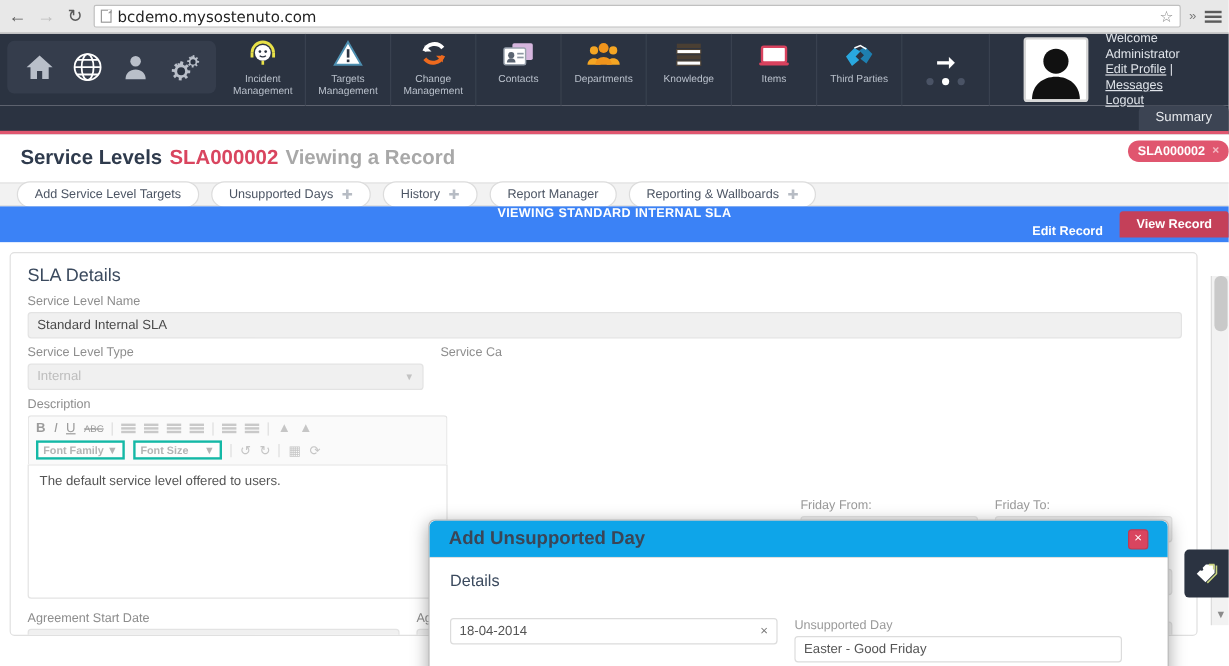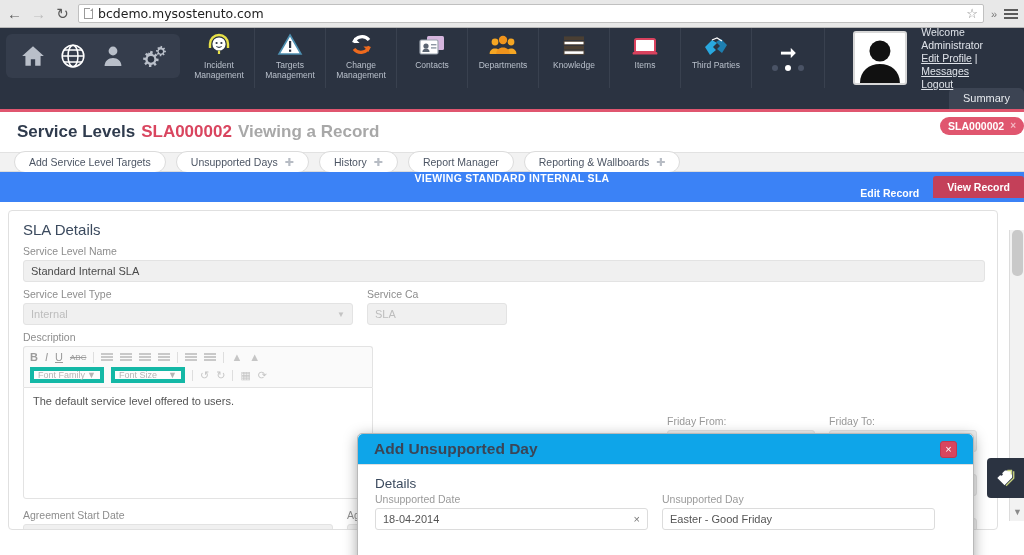--- a/index.html
+++ b/index.html
@@ -144,22 +144,22 @@
     border:1px solid #e3e3e3; border-bottom:none; background:#fafafa; border-radius:3px 3px 0 0;
     padding:4px 6px; display:flex; flex-direction:column; gap:4px;
   }
   .etrow{ display:flex; align-items:center; gap:7px; color:#c6c6c6; font-size:11px;}
   .etrow .bd{font-weight:bold;color:#9b9b9b}
   .etrow .it{font-style:italic;color:#9b9b9b}
   .etrow .un{text-decoration:underline;color:#9b9b9b}
   .etrow .st{text-decoration:line-through;color:#9b9b9b;font-size:8px}
   .etdiv{ width:1px;height:11px;background:#dedede; }
   .etsel{
-    border:4px solid #14b8a6; background:#fdfdfd; height:16px; width:74px; font-size:9px;
-    color:#b4b4b4; display:flex; align-items:center; justify-content:space-between; padding:0 4px;
+    border:2px solid #14b8a6; background:#fdfdfd; height:16px; width:74px; font-size:9px;
+    color:#b4b4b4; display:flex; align-items:center; justify-content:space-between; padding:0 4px;font-weight:bold;
   }
   .lines-ic{ display:inline-flex;flex-direction:column;gap:1.5px; }
   .lines-ic i{ display:block;height:1.5px;background:#c9c9c9;width:12px; }
   .editor-body{
     border:1px solid #e3e3e3; border-radius:0 0 3px 3px; height:112px; background:#fff;
     font-size:11px; color:#555; padding:7px 9px;
   }
 
   
   .right-col{ position:absolute; top:8px; left:665px; width:330px; }
@@ -189,21 +189,21 @@
   .modal-head{
     height:31px; background:#0ea5e9; border-bottom:1px solid #dfdfdf; border-radius:5px 5px 0 0;
     display:flex; align-items:center; padding:0 16px;
   }
   .modal-title{ font-size:15.5px; font-weight:bold; color:#3b4556; }
   .modal-close{
     margin-left:auto; width:17px;height:17px;background:#d9455f;border:1px solid #c03a52;border-radius:3px;
     color:#fff;font-size:11px;display:flex;align-items:center;justify-content:center;line-height:1;
   }
   .modal-body{ padding:11px 17px 0; position:relative; height:163px; }
-  .modal-h2{ font-size:13.5px; color:#3b4a5e; margin-bottom:2px; }
+  .modal-h2{ font-size:13.5px; color:#3b4a5e; margin-bottom:24px; }
   .mlabel{ font-size:10.5px; color:#9a9a9a; margin-bottom:3px; }
   .minput{
     height:22px; border:1px solid #dcdcdc; border-radius:3px; background:#fff;
     font-size:11px; color:#555; padding:0 7px; display:flex; align-items:center;
   }
   .minput .clr{ margin-left:auto; color:#777; font-size:11px; }
 </style>
 </head>
 <body>
 
@@ -435,23 +435,20 @@
     <div class="row2" style="width:962px">
       <div class="col" style="max-width:330px">
         <div class="flabel">Service Level Type</div>
         <div class="finput ph">
           <span>Internal</span>
           <span style="margin-left:auto;color:#c3c3c3;font-size:8px">▼</span>
         </div>
       </div>
       <div class="col" style="max-width:140px">
         <div class="flabel">Service Ca</div>
-        <div class="finput ph">
-          <span>SLA</span>
-        </div>
       </div>
     </div>
 
     <div class="flabel">Description</div>
     <div class="editor-toolbar" style="width:350px">
       <div class="etrow">
         <span class="bd">B</span>
         <span class="it">I</span>
         <span class="un">U</span>
         <span class="st">ABC</span>
@@ -589,21 +586,20 @@
 
   <div class="modal-shadow">
     <div class="modal-head">
       <span class="modal-title">Add Unsupported Day</span>
       <span class="modal-close">×</span>
     </div>
     <div class="modal-body">
       <div class="modal-h2">Details</div>
       <div class="row2">
         <div class="col" style="max-width:273px">
-          <div class="mlabel">Unsupported Date</div>
           <div class="minput">
             <span>18-04-2014</span>
             <span class="clr">×</span>
           </div>
         </div>
         <div class="col" style="max-width:273px">
           <div class="mlabel">Unsupported Day</div>
           <div class="minput">
             <span>Easter - Good Friday</span>
           </div>

